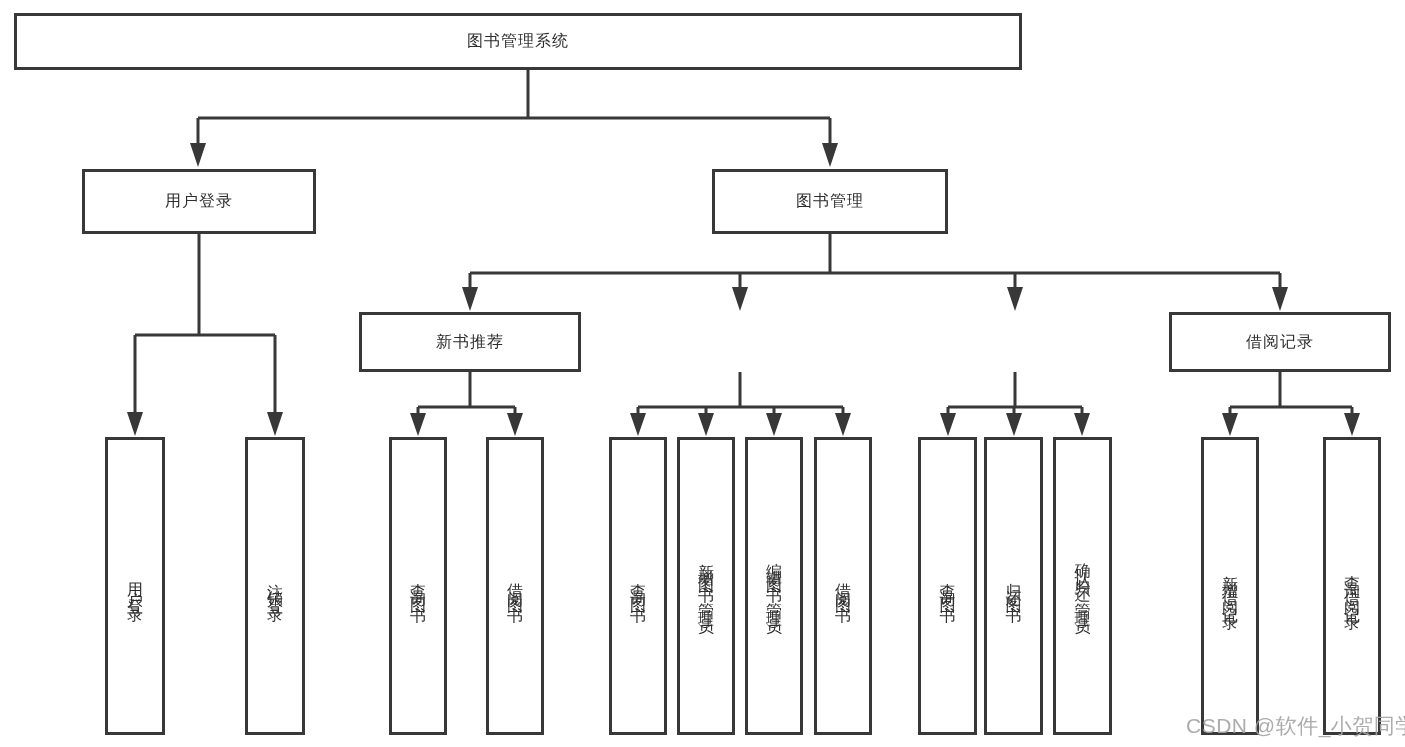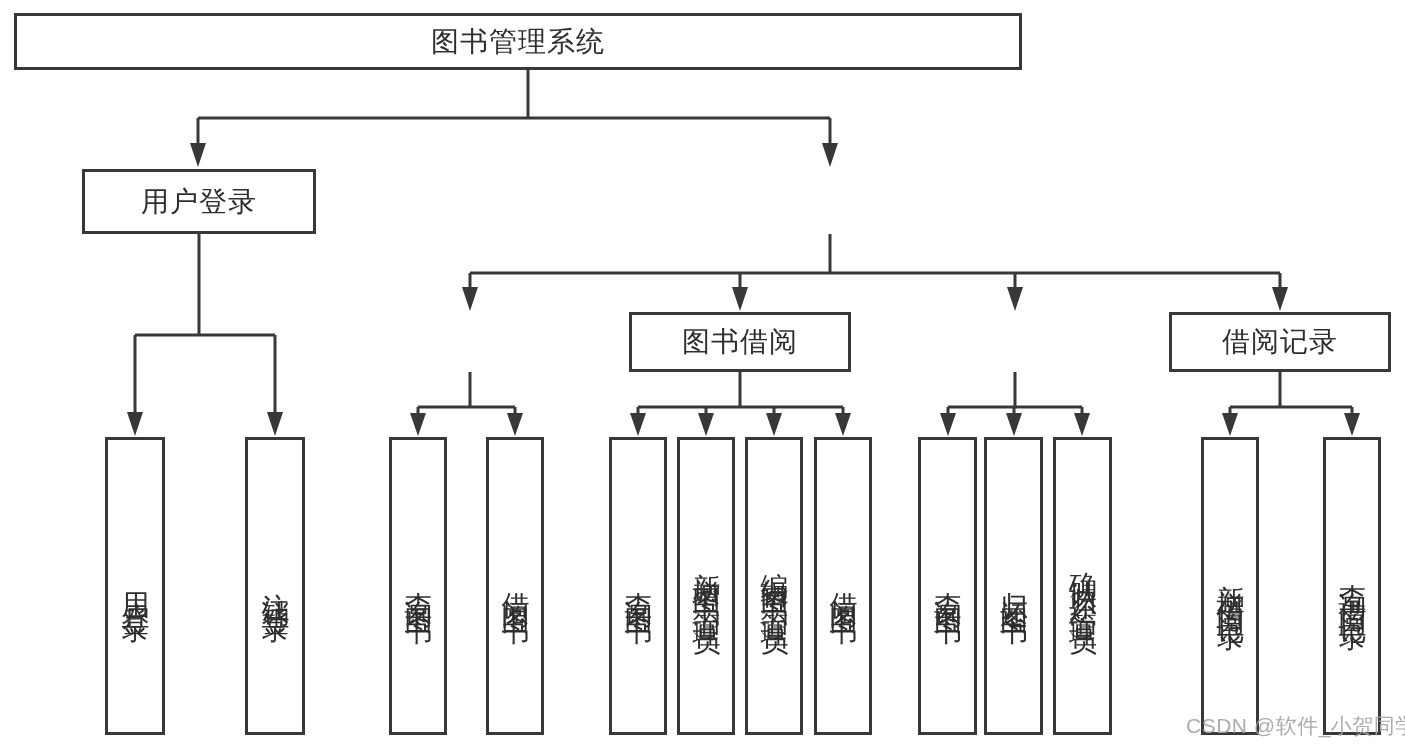--- a/index.html
+++ b/index.html
@@ -5,21 +5,21 @@
   html,body{margin:0;padding:0;background:#ffffff;}
   .stage{
     position:relative;width:1405px;height:747px;background:#ffffff;overflow:hidden;
     font-family:"Liberation Sans",sans-serif;color:#2e2e2e;
   }
   .wires{position:absolute;left:0;top:0;}
   .node{
     position:absolute;box-sizing:border-box;border:3px solid #383838;background:#ffffff;
     display:flex;align-items:center;justify-content:center;text-align:center;
   }
-  .node .lbl{font-size:28px;letter-spacing:1px;white-space:nowrap;color:#2e2e2e;}
+  .node .lbl{font-size:16px;letter-spacing:1px;white-space:nowrap;color:#2e2e2e;}
   .node.v .lbl{
     writing-mode:vertical-rl;text-orientation:mixed;
     letter-spacing:8px;line-height:1;white-space:normal;
   }
   .watermark{
     position:absolute;left:1186px;top:712px;font-size:21px;letter-spacing:0.5px;
     color:rgba(165,165,165,0.92);white-space:nowrap;z-index:5;
   }
 </style>
 </head>
@@ -81,23 +81,26 @@
     </g>
   </svg>
 
   <div class="node" style="left:14px;top:13px;width:1008px;height:57px;">
     <span class="lbl">图书管理系统</span>
   </div>
 
   <div class="node" style="left:82px;top:169px;width:234px;height:65px;">
     <span class="lbl">用户登录</span>
   </div>
+  <div class="node" style="left:712px;top:169px;width:236px;height:65px;">
+    <span class="lbl">图书管理</span>
+  </div>
 
-  <div class="node" style="left:629px;top:312px;width:222px;height:60px;">
-    <span class="lbl">图书借阅</span>
+  <div class="node" style="left:359px;top:312px;width:222px;height:60px;">
+    <span class="lbl">新书推荐</span>
   </div>
   <div class="node" style="left:1169px;top:312px;width:222px;height:60px;">
     <span class="lbl">借阅记录</span>
   </div>
 
   <div class="node v" style="left:105px;top:437px;width:60px;height:298px;">
     <span class="lbl">用户登录</span>
   </div>
   <div class="node v" style="left:245px;top:437px;width:60px;height:298px;">
     <span class="lbl">注销登录</span>

